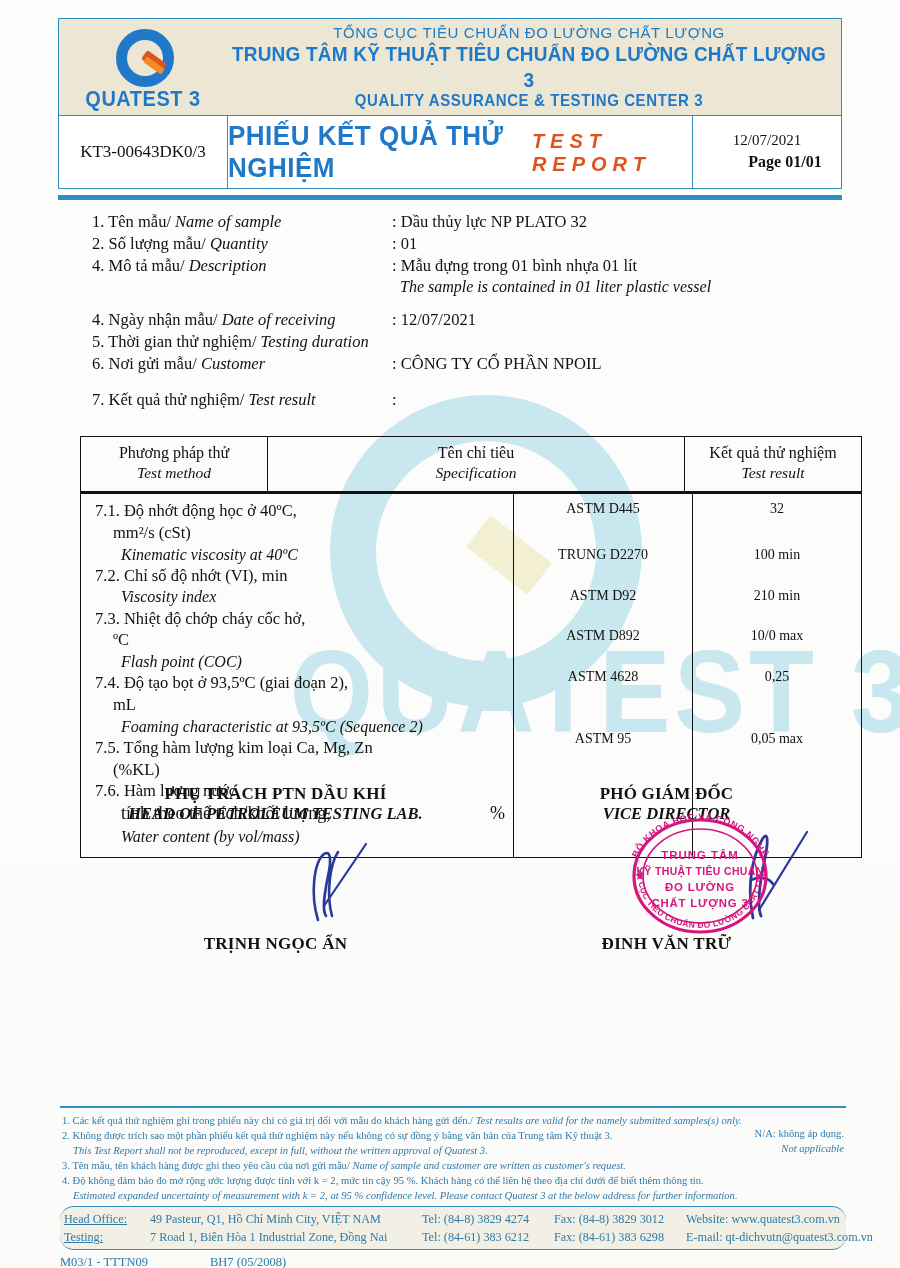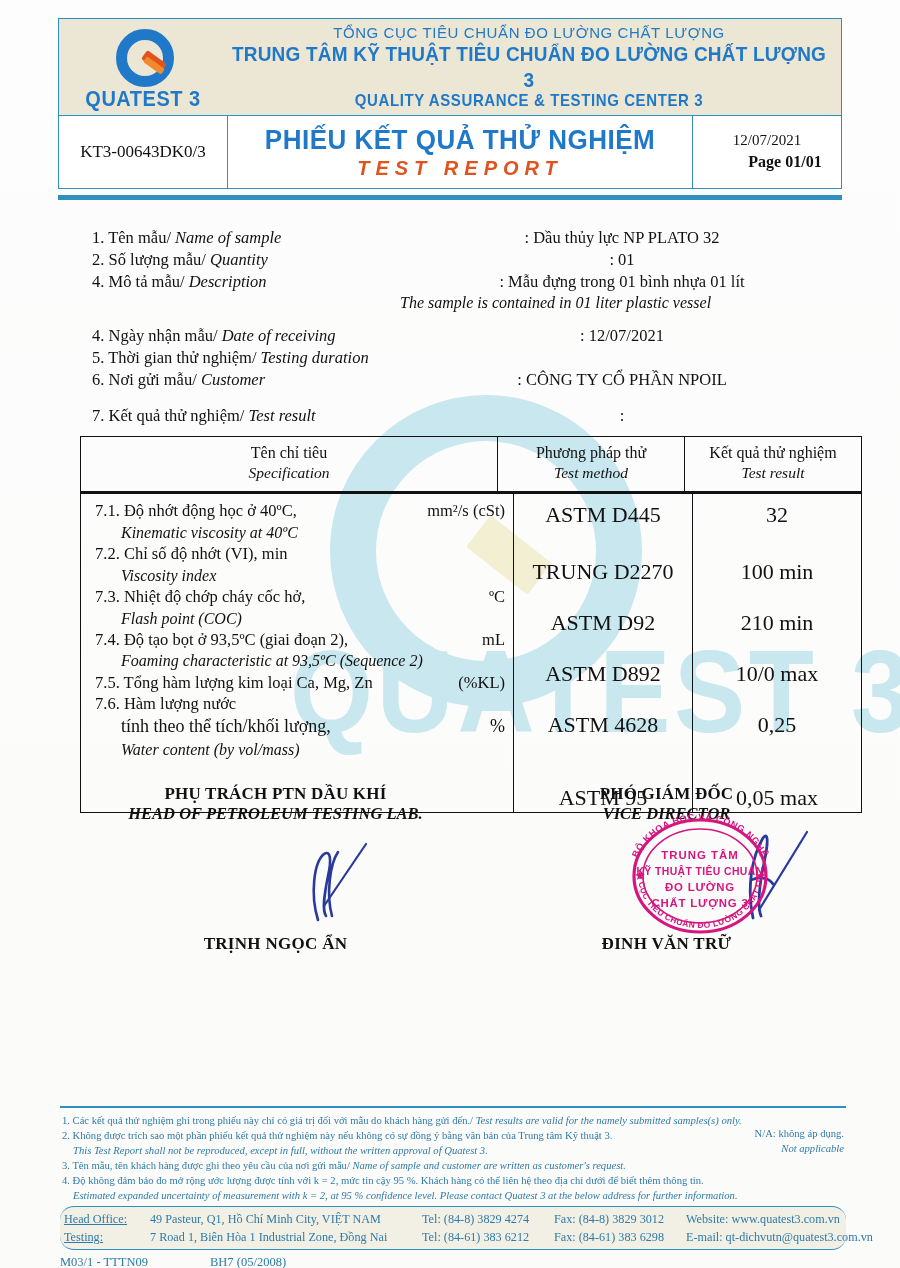--- a/index.html
+++ b/index.html
@@ -126,21 +126,21 @@
     display:flex;align-items:stretch;
     height:72px;background:#fff;
   }
   .code-cell{
     width:168px;flex:0 0 168px;
     border-right:1.6px solid #2e8fc0;
     display:flex;align-items:center;justify-content:center;
     font-size:17px;
   }
   .mid-cell{
-    flex:1;display:flex;flex-direction:column;
+    flex:1;display:flex;flex-direction:row;
     align-items:center;justify-content:center;
     border-right:1.6px solid #2e8fc0;
   }
   .big-vn{
     font-family:"Liberation Sans",sans-serif;
     font-weight:bold;font-size:26px;color:#1f78c8;
     letter-spacing:0.5px;
     transform:scaleY(1.06);
   }
   .big-en{
@@ -155,28 +155,28 @@
     align-items:center;justify-content:center;
     font-size:15px;line-height:1.4;
   }
   .date-cell .pg{font-weight:bold;font-size:16px;margin-left:36px;}
   .blue-rule{
     height:5px;background:#2e8fc0;
     margin-top:6px;
   }
   
   .info{
-    position:absolute;left:92px;top:228px;
+    position:absolute;left:92px;top:212px;
     width:760px;z-index:3;
     font-size:16.5px;
   }
   .irow{display:flex;align-items:flex-start;margin-bottom:2px;}
   .ilab{width:300px;flex:0 0 300px;white-space:nowrap;}
   .ilab i{font-style:italic;}
-  .icol{flex:1;white-space:nowrap;text-align:center;}
+  .icol{flex:1;white-space:nowrap;}
   .isub{margin-left:308px;font-style:italic;font-size:16px;}
   .gap{height:14px;}
   
   .tbl{
     position:absolute;left:80px;top:436px;
     width:782px;z-index:3;
     border:1.6px solid #111;
     background:transparent;
     box-sizing:border-box;
   }
@@ -193,27 +193,27 @@
   .c1{flex:1;border-right:1.6px solid #111;}
   .c2{width:178px;flex:0 0 178px;border-right:1.6px solid #111;}
   .c3{width:168px;flex:0 0 168px;}
   .tcell i{font-style:italic;font-size:15.5px;}
   .tbody{display:flex;min-height:268px;}
   .b1{flex:1;border-right:1.6px solid #111;padding:6px 8px 10px 14px;}
   .b2{width:178px;flex:0 0 178px;border-right:1.6px solid #111;}
   .b3{width:168px;flex:0 0 168px;}
   .spec-line{
     display:flex;justify-content:space-between;
-    font-size:16.5px;line-height:1.32;white-space:nowrap;
+    font-size:16.5px;line-height:1.32;white-space:nowrap;flex-direction:column;
   }
   .spec-sub{font-style:italic;font-size:16px;line-height:1.32;padding-left:26px;}
   .spec-cont{font-size:18px;line-height:1.32;padding-left:26px;display:flex;justify-content:space-between;}
   .unit{padding-left:18px;}
   .mcell,.rcell{
-    text-align:center;font-size:22px;
+    text-align:center;font-size:14px;
     line-height:1.32;
   }
   .pad-t{padding-top:6px;}
   
   .sigs{
     position:absolute;left:80px;top:784px;
     width:782px;z-index:3;display:flex;
   }
   .sigbox{flex:1;text-align:center;position:relative;}
   .sig-t1{font-size:17px;font-weight:bold;letter-spacing:0.2px;}
@@ -343,27 +343,27 @@
     </div>
     <div class="gap"></div>
     <div class="irow">
       <div class="ilab"><span>7. Kết quả thử nghiệm/</span> <i>Test result</i></div>
       <div class="icol">:</div>
     </div>
   </div>
 
   <div class="tbl">
     <div class="thead">
+      <div class="tcell c2">
+        <div>Phương pháp thử</div>
+        <i>Test method</i>
+      </div>
       <div class="tcell c1">
         <div>Tên chỉ tiêu</div>
         <i>Specification</i>
-      </div>
-      <div class="tcell c2">
-        <div>Phương pháp thử</div>
-        <i>Test method</i>
       </div>
       <div class="tcell c3">
         <div>Kết quả thử nghiệm</div>
         <i>Test result</i>
       </div>
     </div>
     <div class="tbody">
 
       <div class="b1">
         <div class="spec-line">

